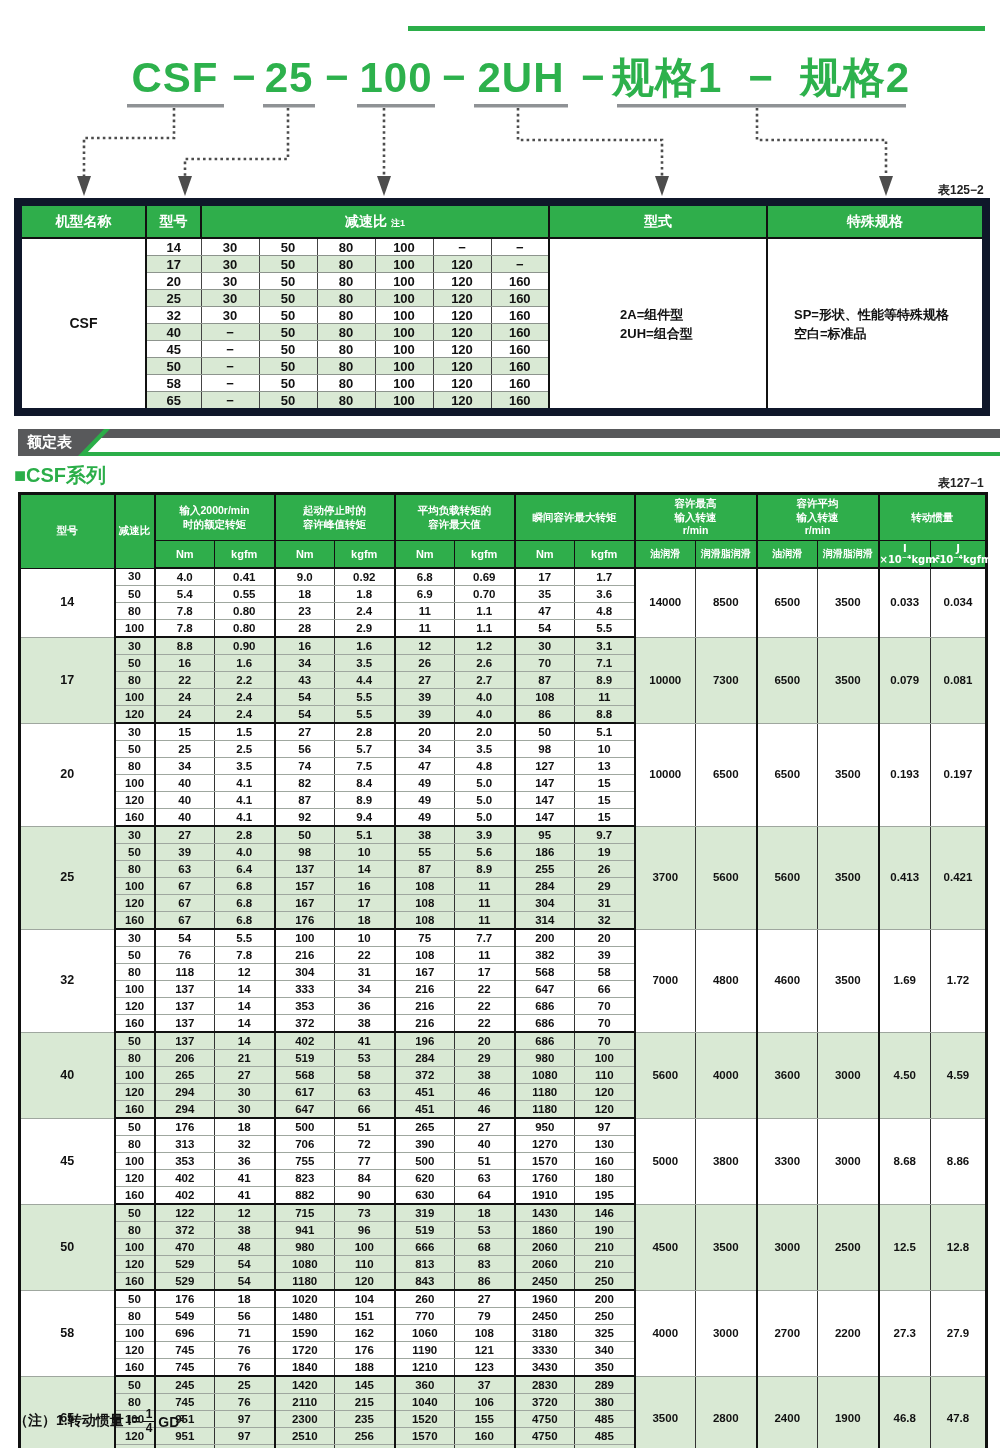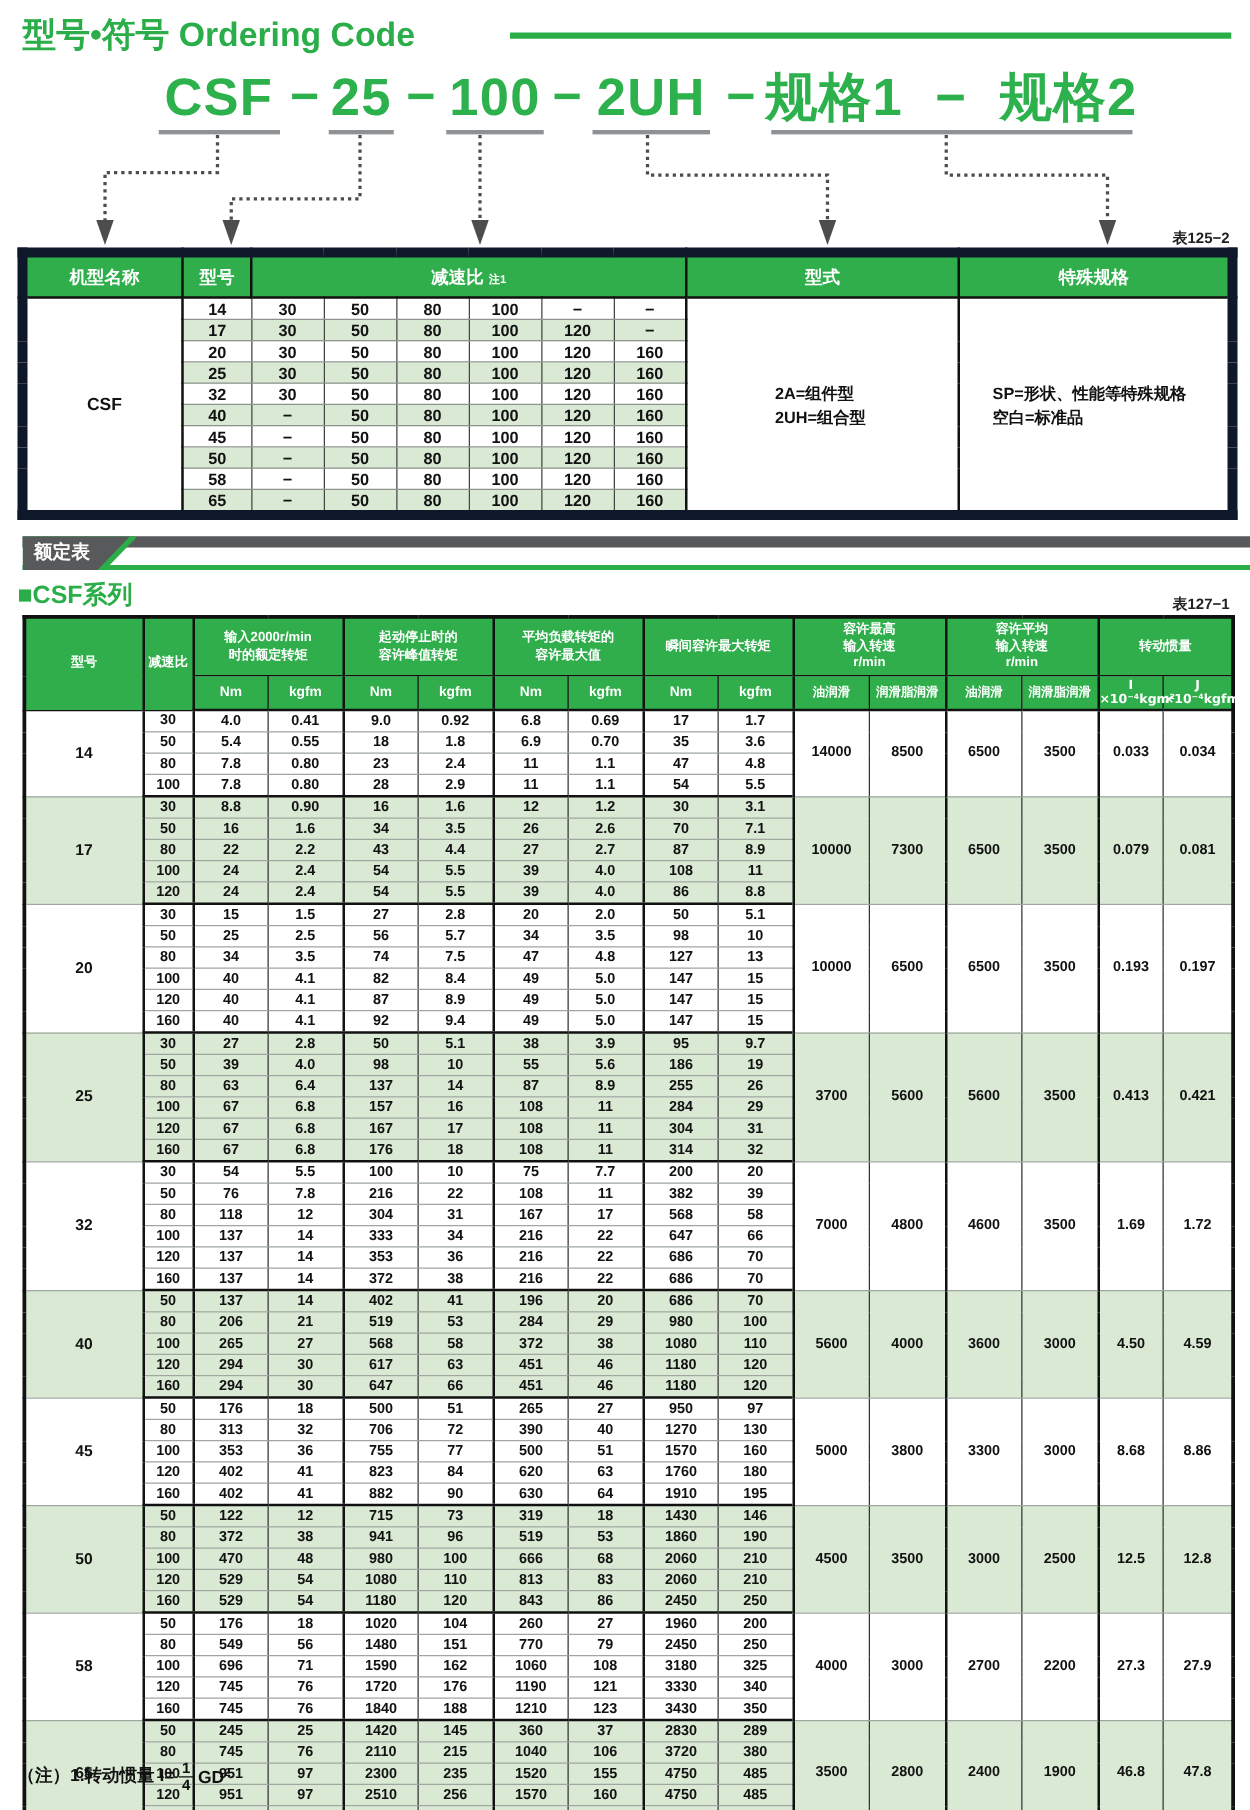--- a/index.html
+++ b/index.html
@@ -72,24 +72,20 @@
             display:flex;align-items:center;gap:3px;}
   .frac{display:inline-flex;flex-direction:column;align-items:center;line-height:1.05;font-size:12px;}
   .frac .fn{border-bottom:1.5px solid #111;padding:0 3px;}
   .footnote sup{font-size:9px;}
 </style>
 </head>
 <body>
 
 <div class="page">
 
-  <div class="main-title">
-    <span>型号•符号</span>
-    <span>Ordering Code</span>
-  </div>
   <div class="title-rule"></div>
 
   <div class="code-seg" style="left:110px;width:130px;">CSF</div>
   <div class="code-dash" style="left:232px;width:22px;text-align:center;">−</div>
   <div class="code-seg" style="left:261px;width:56px;">25</div>
   <div class="code-dash" style="left:325px;width:22px;text-align:center;">−</div>
   <div class="code-seg" style="left:353px;width:86px;">100</div>
   <div class="code-dash" style="left:442px;width:22px;text-align:center;">−</div>
   <div class="code-seg" style="left:468px;width:106px;text-align:center;">2UH</div>
   <div class="code-dash" style="left:581px;width:22px;text-align:center;">−</div>

